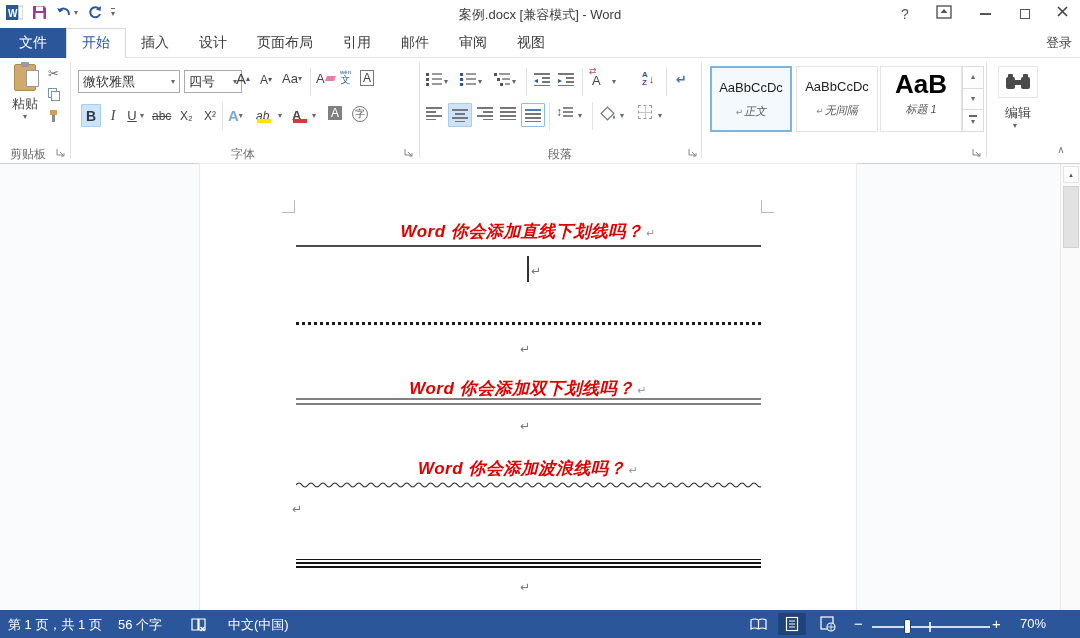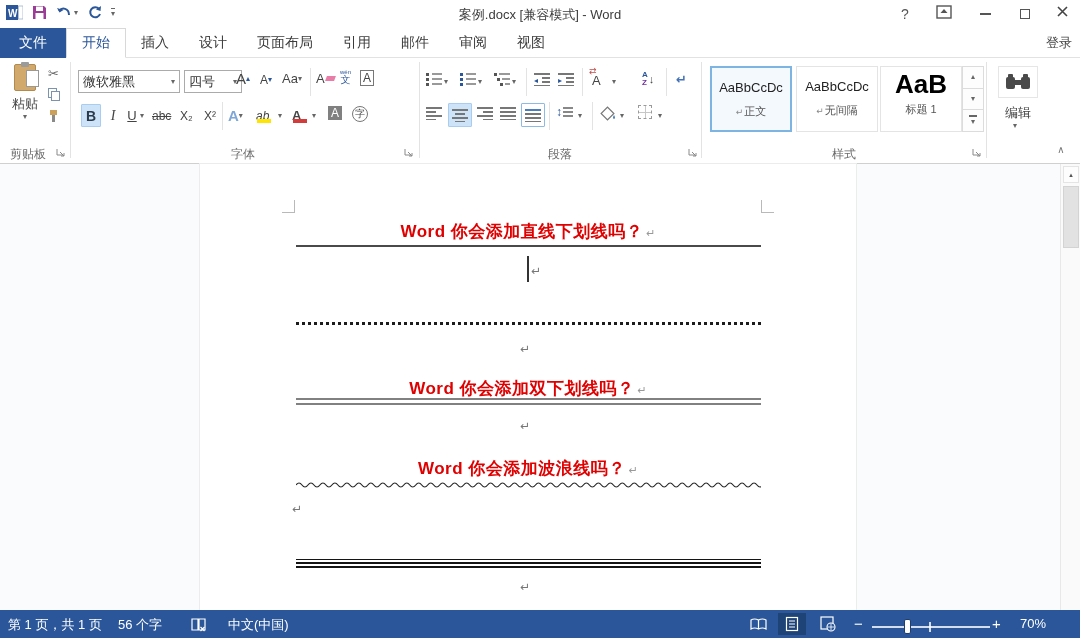--- a/index.html
+++ b/index.html
@@ -88,35 +88,35 @@
   .lsp-ic{display:flex;align-items:center;gap:1px;}
   .lsp-ic .ud{color:#2b579a;font-size:12px;font-weight:bold;}
   .lsp-lines{display:inline-block;width:10px;height:12px;background:linear-gradient(#888 0 0) 0 1px/10px 2px no-repeat,linear-gradient(#888 0 0) 0 5px/10px 2px no-repeat,linear-gradient(#888 0 0) 0 9px/10px 2px no-repeat;}
   .grid-ic{width:14px;height:14px;border:1px dashed #9a9a9a;background:linear-gradient(#c7c7c7 0 0) 50% 0/1px 14px no-repeat,linear-gradient(#c7c7c7 0 0) 0 50%/14px 1px no-repeat;}
 
   
   .style-card{position:absolute;top:8px;width:82px;height:66px;background:#fff;border:1px solid #e4e4e4;display:flex;flex-direction:column;align-items:center;justify-content:flex-start;cursor:pointer;}
   .style-card.selected{border:2px solid #7eb4e2;background:#f4f9fe;}
   .card-preview{margin-top:12px;font-size:13px;color:#222;white-space:nowrap;overflow:hidden;max-width:76px;}
   .card-preview.big{font-size:26px;font-weight:bold;margin-top:2px;color:#000;}
-  .card-name{margin-top:9px;font-size:11px;color:#555;white-space:nowrap;}
+  .card-name{margin-top:9px;font-size:11px;color:#555;white-space:nowrap;font-style:italic;}
   .card-name .pl{color:#888;font-size:9px;margin-right:1px;}
   .style-scroll{position:absolute;left:962px;top:8px;width:22px;height:66px;border:1px solid #dcdcdc;display:flex;flex-direction:column;}
   .style-scroll .sbtn{flex:1;display:flex;align-items:center;justify-content:center;border-bottom:1px solid #dcdcdc;color:#666;font-size:8px;background:#fdfdfd;flex-direction:column;line-height:1;}
   .style-scroll .sbtn:last-child{border-bottom:none;}
   .sbar{width:8px;height:1.5px;background:#666;margin-bottom:1px;}
 
   
   .binoc-btn{position:absolute;left:998px;top:8px;width:40px;height:32px;border:1px solid #e6e6e6;display:flex;align-items:center;justify-content:center;}
   .edit-label{position:absolute;left:996px;top:46px;width:44px;text-align:center;font-size:13px;color:#444;}
   .edit-dd{position:absolute;left:1013px;top:64px;}
   .collapse-btn{position:absolute;left:1052px;top:84px;width:18px;height:14px;display:flex;align-items:center;justify-content:center;color:#777;font-size:10px;}
 
   
-  .docarea{position:absolute;left:0;top:164px;width:1080px;height:446px;background:#fafbfc;}
+  .docarea{position:absolute;left:0;top:164px;width:1080px;height:446px;background:#fafbfc;font-style:italic;}
   .page{position:absolute;left:200px;top:0;width:656px;height:446px;background:#fff;box-shadow:0 0 0 1px #ececec;}
   .crop{position:absolute;width:13px;height:13px;}
   .crop-tl{left:282px;top:36px;border-right:1px solid #b9b9b9;border-bottom:1px solid #b9b9b9;}
   .crop-tr{left:761px;top:36px;border-left:1px solid #b9b9b9;border-bottom:1px solid #b9b9b9;}
   .hrow{position:absolute;left:200px;width:656px;text-align:center;font-weight:bold;font-size:17px;color:#e00000;letter-spacing:.5px;}
   .hrow .pilc{color:#999;font-weight:normal;font-size:11px;margin-left:3px;letter-spacing:0;}
   .uline{position:absolute;left:296px;width:465px;}
   .u-solid{height:2px;background:#4a4a4a;}
   .u-dotted{height:3px;background:repeating-linear-gradient(90deg,#1c1c1c 0 3px,transparent 3px 6px);}
   .u-double{height:7px;background:linear-gradient(#818181 0 2px,transparent 2px 5px,#818181 5px 7px);}
@@ -400,21 +400,20 @@
       <span class="card-name" style="margin-top:2px"><span>标题 1</span></span>
     </div>
     <div class="style-scroll">
       <span class="sbtn">▴</span>
       <span class="sbtn">▾</span>
       <span class="sbtn">
           <span class="sbar"></span>
           <span>▾</span>
         </span>
     </div>
-    <div class="grp-label" style="left:702px;width:284px">样式</div>
     <svg class="launcher" style="left:972px">
         <path d="M1 1 v6 h6" stroke="#8a8a8a" fill="none"></path>
         <path d="M4 4 l4 4 M8 5 v3 h-3" stroke="#8a8a8a" fill="none"></path>
       </svg>
     <div class="rdiv" style="left:986px"></div>
 
     <div class="binoc-btn">
       <svg width="26" height="18">
           <rect x="1" y="4" width="9" height="12" rx="2" fill="#4a4a4a"></rect>
           <rect x="16" y="4" width="9" height="12" rx="2" fill="#4a4a4a"></rect>

